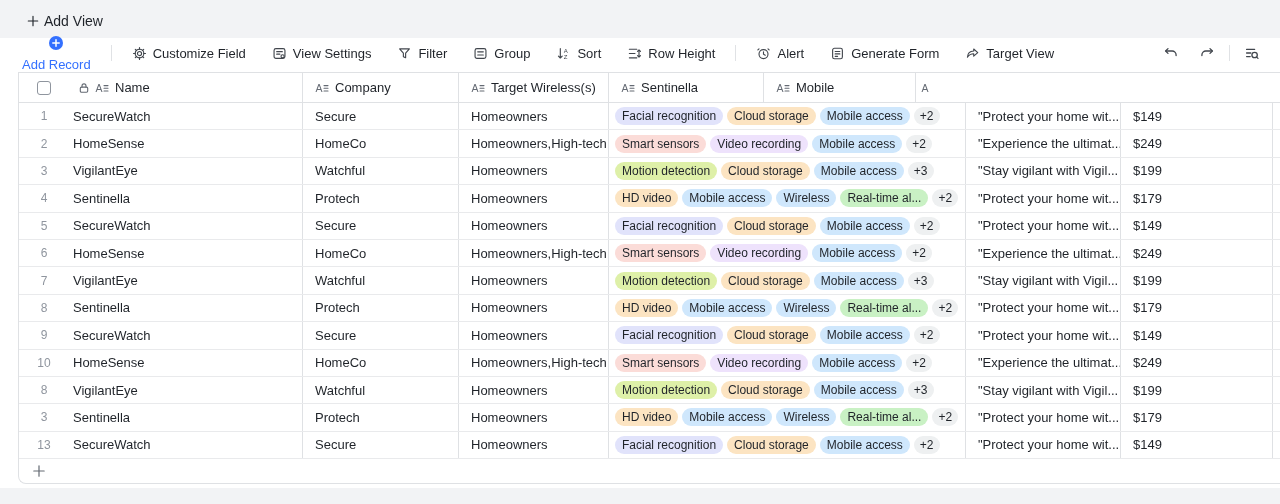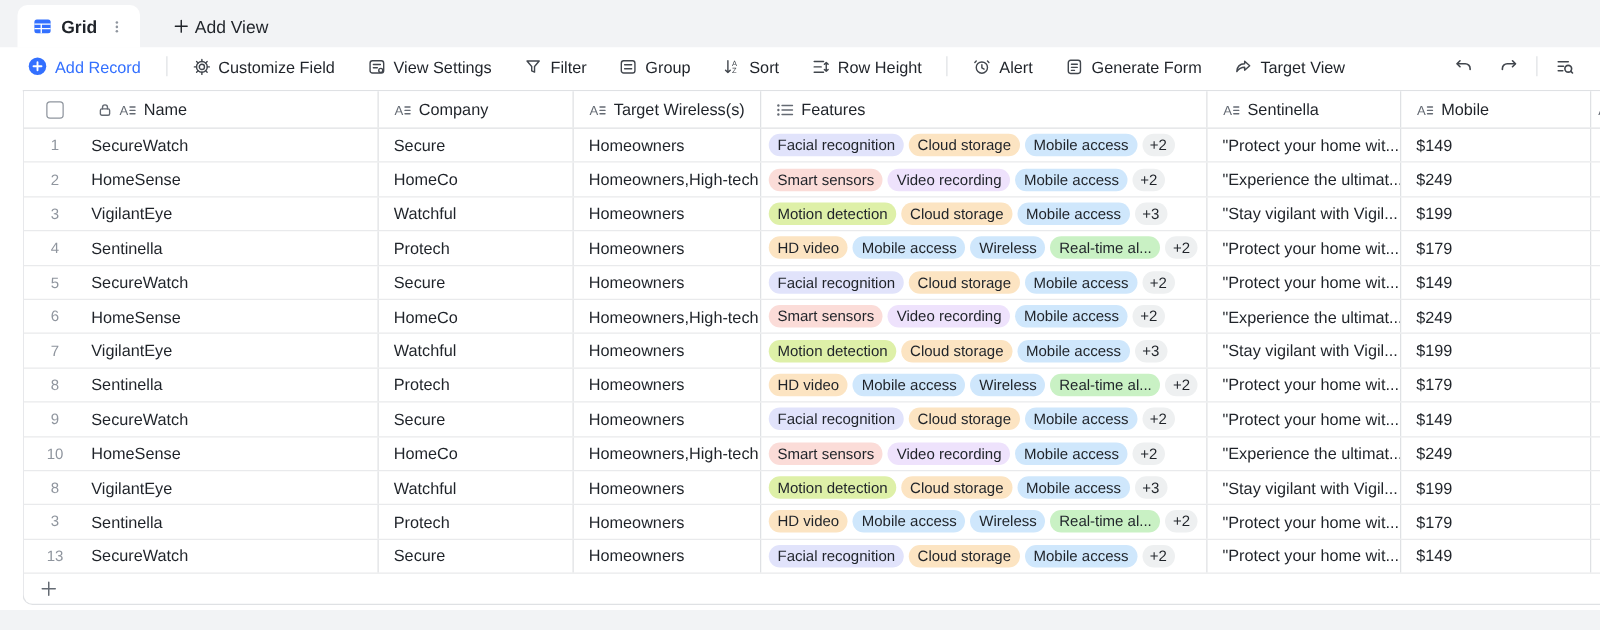--- a/index.html
+++ b/index.html
@@ -12,21 +12,21 @@
   .tab-active { height:34px; background:#fff; border-radius:8px 8px 0 0; margin-left:14px;
     display:flex; align-items:center; gap:7px; padding:0 10px 0 12px; }
   .tab-active .tab-label { font-size:14px; font-weight:700; }
   .kebab { display:flex; align-items:center; padding:2px; cursor:pointer; }
   .add-view { height:34px; display:flex; align-items:center; gap:4px; padding:0 14px; margin-left:12px;
     font-size:14px; color:#1f2329; cursor:pointer; }
 
   
   .toolbar { height:30px; background:#fff; display:flex; align-items:center; padding:0 20px 0 22px; gap:26px; }
   .tbtn { display:flex; align-items:center; gap:6px; font-size:13px; white-space:nowrap; cursor:pointer; }
-  .tbtn.accent { color:var(--accent); }
+  .tbtn.accent { color:var(--accent);flex-direction:column; }
   .tdiv { width:1px; height:16px; background:#e0e2e5; margin:0 -6px; }
   .toolbar-right { margin-left:auto; display:flex; align-items:center; gap:20px; }
   .icon-btn { display:flex; align-items:center; cursor:pointer; }
 
   
   .table { position:absolute; left:18px; top:72px; width:1296px;
     border:1px solid var(--border); border-right:none; border-bottom-left-radius:8px; background:#fff; }
   .thead { display:flex; height:30px; border-bottom:1px solid var(--border); align-items:stretch; }
   .trow  { display:flex; height:27.4px; border-bottom:1px solid var(--rowline); align-items:stretch; }
   .cell { border-right:1px solid var(--border); display:flex; align-items:center; overflow:hidden; white-space:nowrap; }
@@ -50,38 +50,20 @@
   .plusrow { height:24px; display:flex; align-items:center; padding-left:13px; cursor:pointer; }
 
   .footer-strip { position:absolute; left:0; top:488px; width:1280px; height:16px; background:#f2f3f5; }
 
   svg { display:block; }
 </style>
 </head>
 <body>
 
 <div class="tabbar">
-  <div class="tab-active">
-    <span>
-      <svg width="16" height="16" viewBox="0 0 16 16">
-          <rect x="1.5" y="2.5" width="13" height="11" rx="2" fill="#3370ff"></rect>
-          <path d="M1.5 6.3h13M7 6.3v7.2M1.5 9.9h13" stroke="#fff" stroke-width="1.1"></path>
-        </svg>
-    </span>
-    <span class="tab-label">Grid</span>
-    <span class="kebab">
-      <svg width="13" height="13" viewBox="0 0 14 14">
-          <g fill="#8f959e">
-            <circle cx="7" cy="3.2" r="1.1"></circle>
-            <circle cx="7" cy="7" r="1.1"></circle>
-            <circle cx="7" cy="10.8" r="1.1"></circle>
-          </g>
-        </svg>
-    </span>
-  </div>
   <div class="add-view">
     <span>
       <svg width="14" height="14" viewBox="0 0 16 16">
           <path d="M8 2.6v10.8M2.6 8h10.8" stroke="#1f2329" stroke-width="1.3" stroke-linecap="round"></path>
         </svg>
     </span>
     <span>Add View</span>
   </div>
 </div>
 
@@ -235,33 +217,20 @@
     </div>
     <div class="cell th w-aud">
       <span>
           <svg width="14" height="14" viewBox="0 0 14 14">
             <text x="0.5" y="10.8" font-size="10.5" fill="#646a73" font-family="inherit">A</text>
             <path d="M9 4.6h4M9 7.3h4M9 10h4" stroke="#646a73" stroke-width="1.1" stroke-linecap="round"></path>
           </svg>
         </span>
       <span class="hlabel">Target Wireless(s)</span>
     </div>
-    <div class="cell th w-feat" style="padding-left:12px !important;">
-      <span>
-        <svg width="14" height="14" viewBox="0 0 14 14">
-            <g fill="#646a73">
-              <circle cx="1.7" cy="3.4" r="0.95"></circle>
-              <circle cx="1.7" cy="7" r="0.95"></circle>
-              <circle cx="1.7" cy="10.6" r="0.95"></circle>
-            </g>
-            <path d="M4.6 3.4h8.4M4.6 7h8.4M4.6 10.6h8.4" stroke="#646a73" stroke-width="1.1" stroke-linecap="round"></path>
-          </svg>
-      </span>
-      <span class="hlabel">Features</span>
-    </div>
     <div class="cell th w-msg">
       <span>
           <svg width="14" height="14" viewBox="0 0 14 14">
             <text x="0.5" y="10.8" font-size="10.5" fill="#646a73" font-family="inherit">A</text>
             <path d="M9 4.6h4M9 7.3h4M9 10h4" stroke="#646a73" stroke-width="1.1" stroke-linecap="round"></path>
           </svg>
         </span>
       <span class="hlabel">Sentinella</span>
     </div>
     <div class="cell th w-price">

